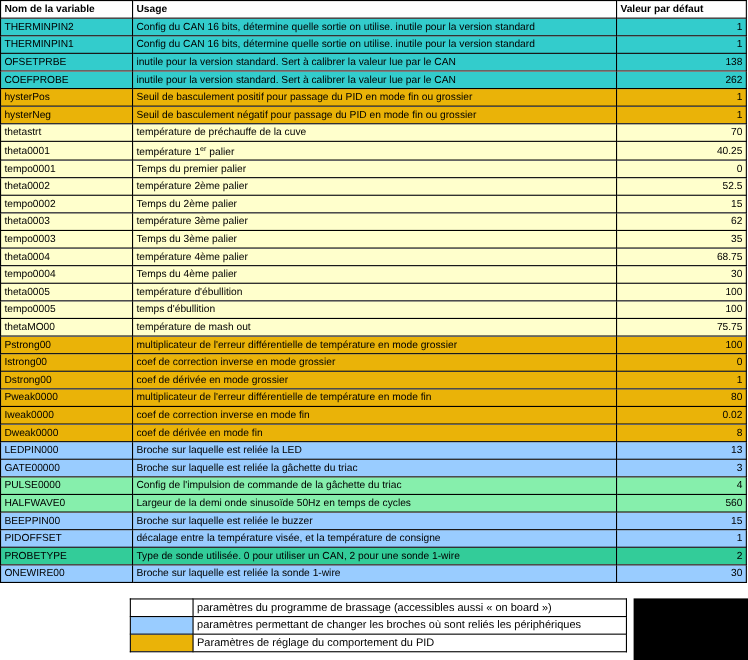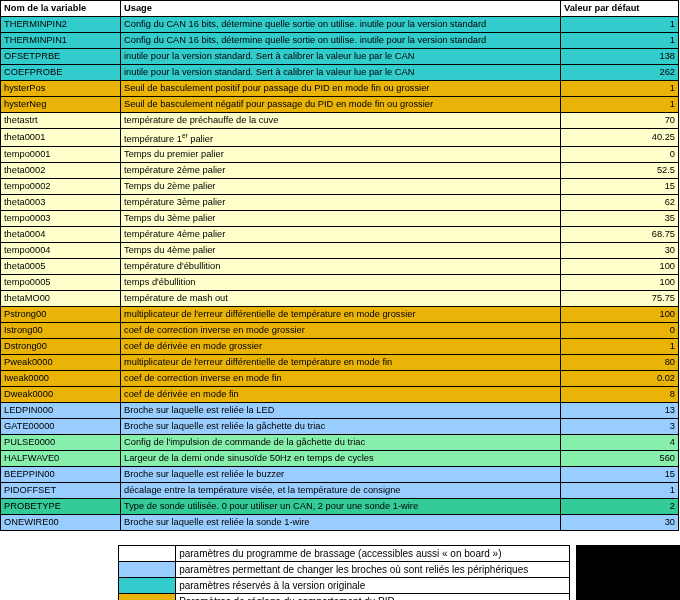--- a/index.html
+++ b/index.html
@@ -272,23 +272,19 @@
     <tbody id="legend-body">
         <tr>
           <td class="bg-white">&nbsp;</td>
           <td>paramètres du programme de brassage (accessibles aussi « on board »)</td>
         </tr>
         <tr>
           <td class="bg-blue">&nbsp;</td>
           <td>paramètres permettant de changer les broches où sont reliés les périphériques</td>
         </tr>
         <tr>
-          <td class="bg-cyan">&nbsp;</td>
-          <td>paramètres réservés à la version originale</td>
-        </tr>
-        <tr>
           <td class="bg-salmon">&nbsp;</td>
           <td>Paramètres de réglage du comportement du PID</td>
         </tr>
       </tbody>
   </table>
   <div class="blackbox"></div>
 </div>
 
 </body></html>

